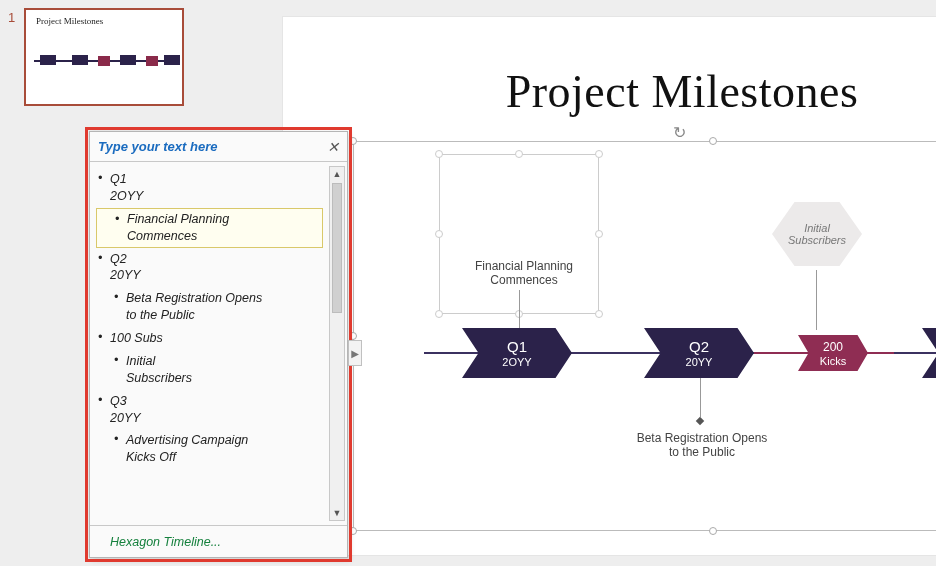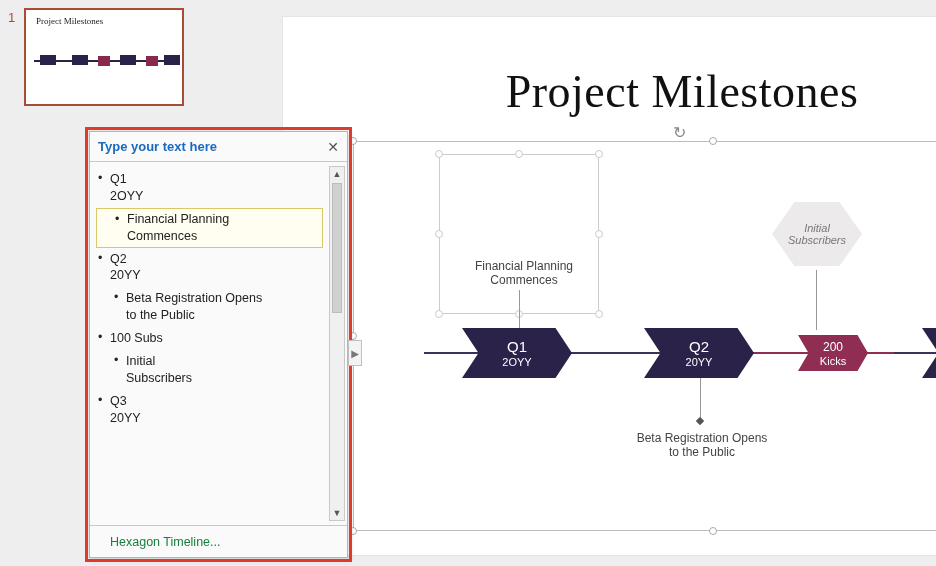--- a/index.html
+++ b/index.html
@@ -176,20 +176,21 @@
   }
 
   
   .textpane {
     position: absolute;
     left: 89px; top: 131px;
     width: 259px; height: 427px;
     background: #fafafa;
     border: 1px solid #b5b5b5;
     box-shadow: 2px 2px 6px rgba(0,0,0,0.15);
+    font-style: italic;
   }
   .redbox {
     position: absolute;
     left: 85px; top: 127px;
     width: 267px; height: 435px;
     border: 3px solid #e03a2f;
     pointer-events: none;
   }
   .tp-header {
     height: 30px;
@@ -363,20 +364,21 @@
   </div>
   <div class="tp-body">
     <div class="tp-list" id="tp-list">
         <div class="tp-item">Q1<span class="sub">2OYY</span></div>
         <div class="tp-item lvl2 selected">Financial Planning<span class="sub">Commences</span></div>
         <div class="tp-item">Q2<span class="sub">20YY</span></div>
         <div class="tp-item lvl2">Beta Registration Opens<span class="sub">to the Public</span></div>
         <div class="tp-item">100 Subs</div>
         <div class="tp-item lvl2">Initial<span class="sub">Subscribers</span></div>
         <div class="tp-item">Q3<span class="sub">20YY</span></div>
+        <div class="tp-item lvl2">Advertising Campaign<span class="sub">Kicks Off</span></div>
       </div>
     <div class="tp-scroll">
       <span>▲</span>
       <div class="tp-thumb"></div>
       <span>▼</span>
     </div>
   </div>
   <div class="tp-footer">
     <span>Hexagon Timeline...</span>
   </div>

